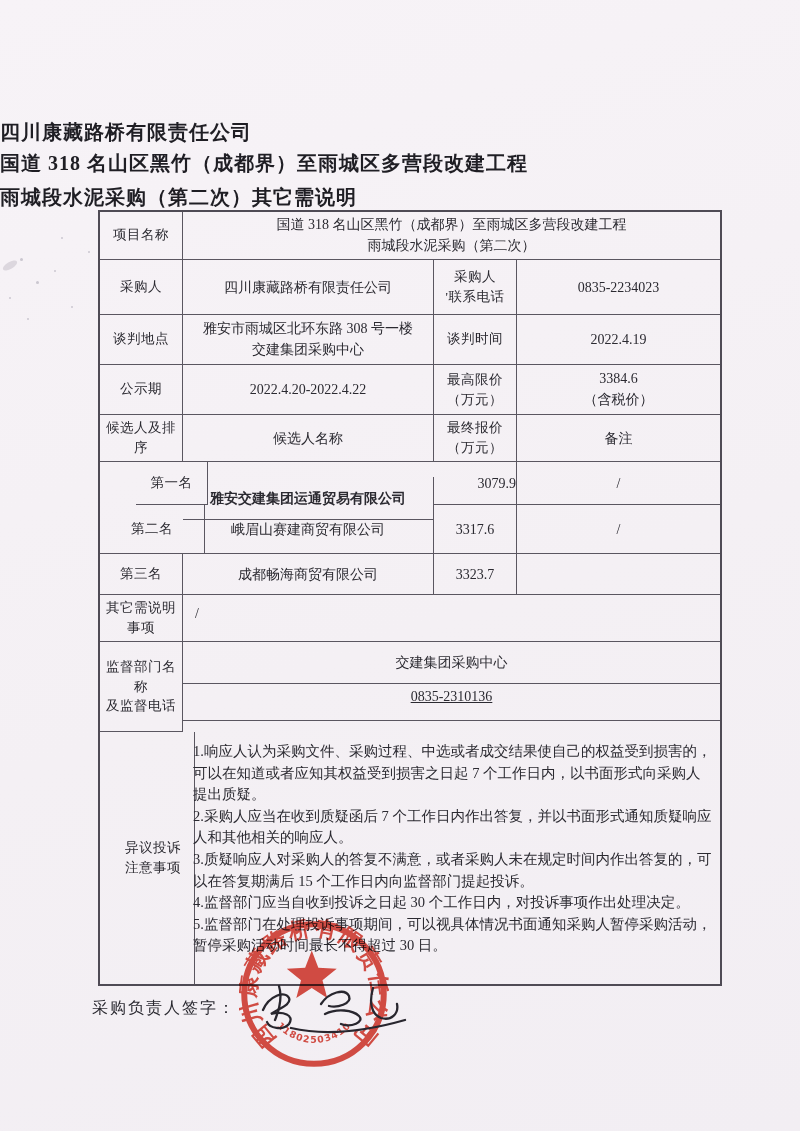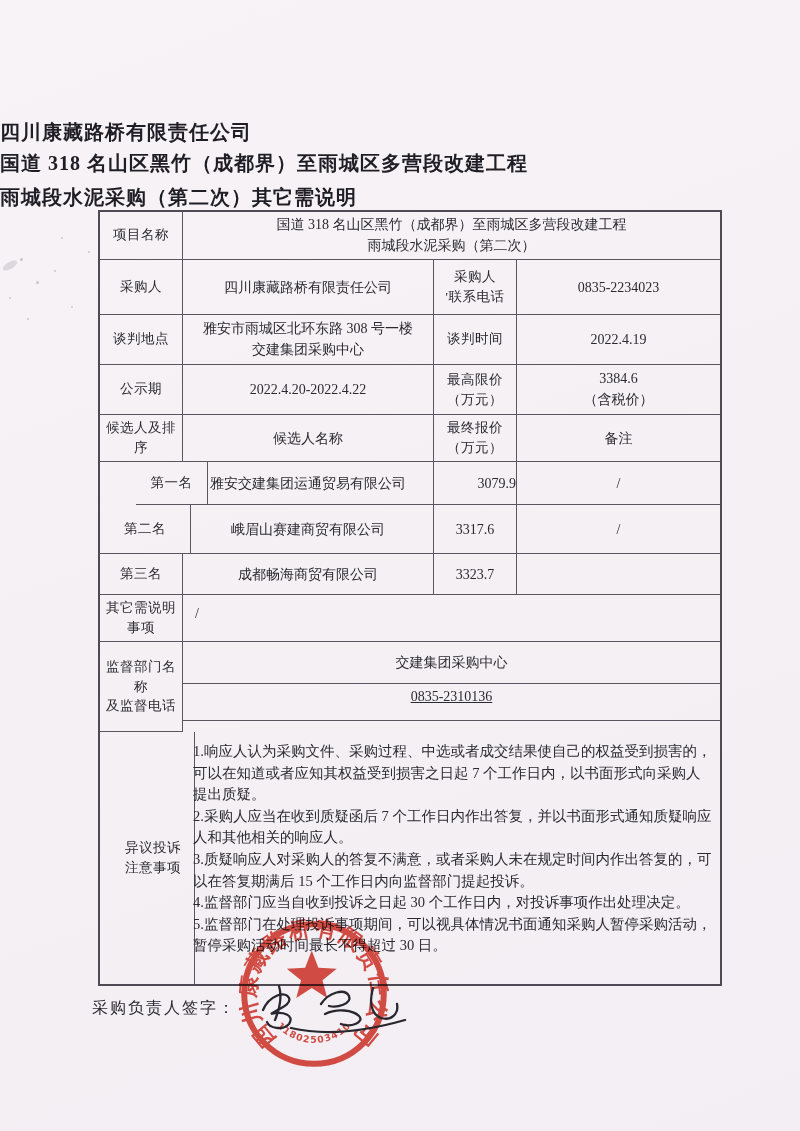--- a/index.html
+++ b/index.html
@@ -125,31 +125,31 @@
       <span>最终报价</span>
       <span>（万元）</span>
     </div>
     <div class="cell no-br" style="left:417px;top:203px;width:203px;height:47px;">
       <span>备注</span>
     </div>
 
     <div class="cell lab" style="left:0;top:250px;width:72px;height:43px;margin-left:36px;">
       <span>第一名</span>
     </div>
-    <div class="cell" style="left:83px;top:250px;width:251px;height:43px;">
+    <div class="cell" style="left:83px;top:265px;width:251px;height:43px;font-weight:bold;">
       <span>雅安交建集团运通贸易有限公司</span>
     </div>
     <div class="cell" style="left:334px;top:250px;width:83px;height:43px;align-items:flex-end;">
       <span>3079.9</span>
     </div>
     <div class="cell no-br" style="left:417px;top:250px;width:203px;height:43px;">
       <span>/</span>
     </div>
 
-    <div class="cell lab" style="left:0;top:293px;width:91px;height:49px;">
+    <div class="cell lab" style="left:0;top:293px;width:105px;height:49px;">
       <span>第二名</span>
     </div>
     <div class="cell" style="left:83px;top:293px;width:251px;height:49px;">
       <span>峨眉山赛建商贸有限公司</span>
     </div>
     <div class="cell" style="left:334px;top:293px;width:83px;height:49px;">
       <span>3317.6</span>
     </div>
     <div class="cell no-br" style="left:417px;top:293px;width:203px;height:49px;">
       <span>/</span>

